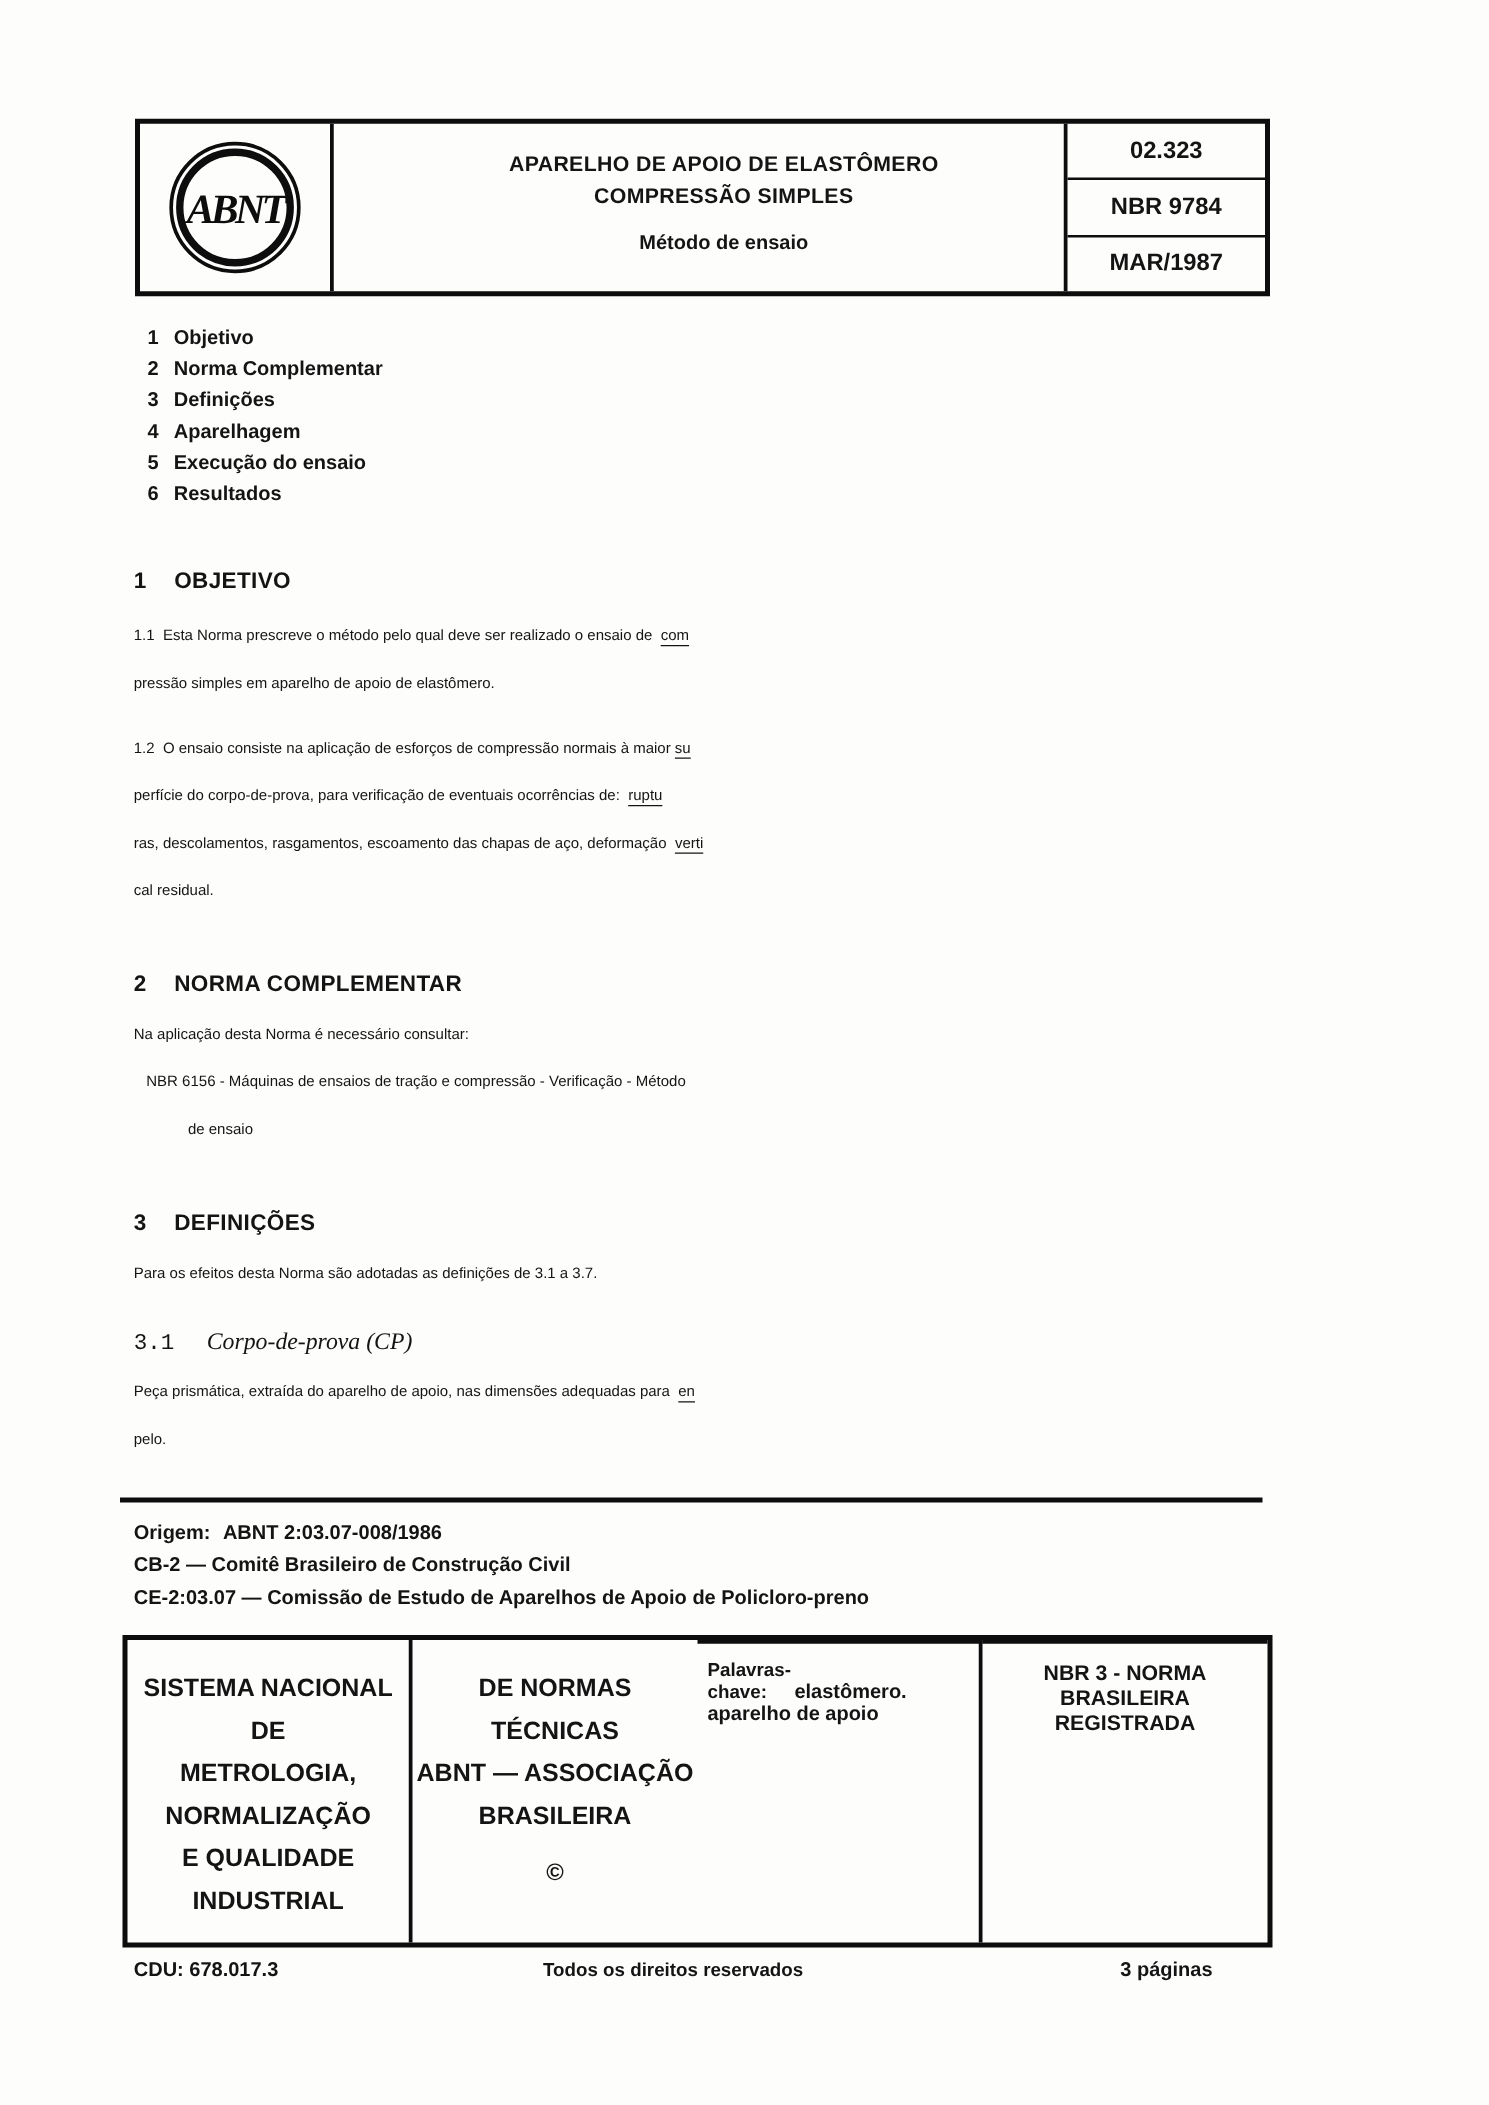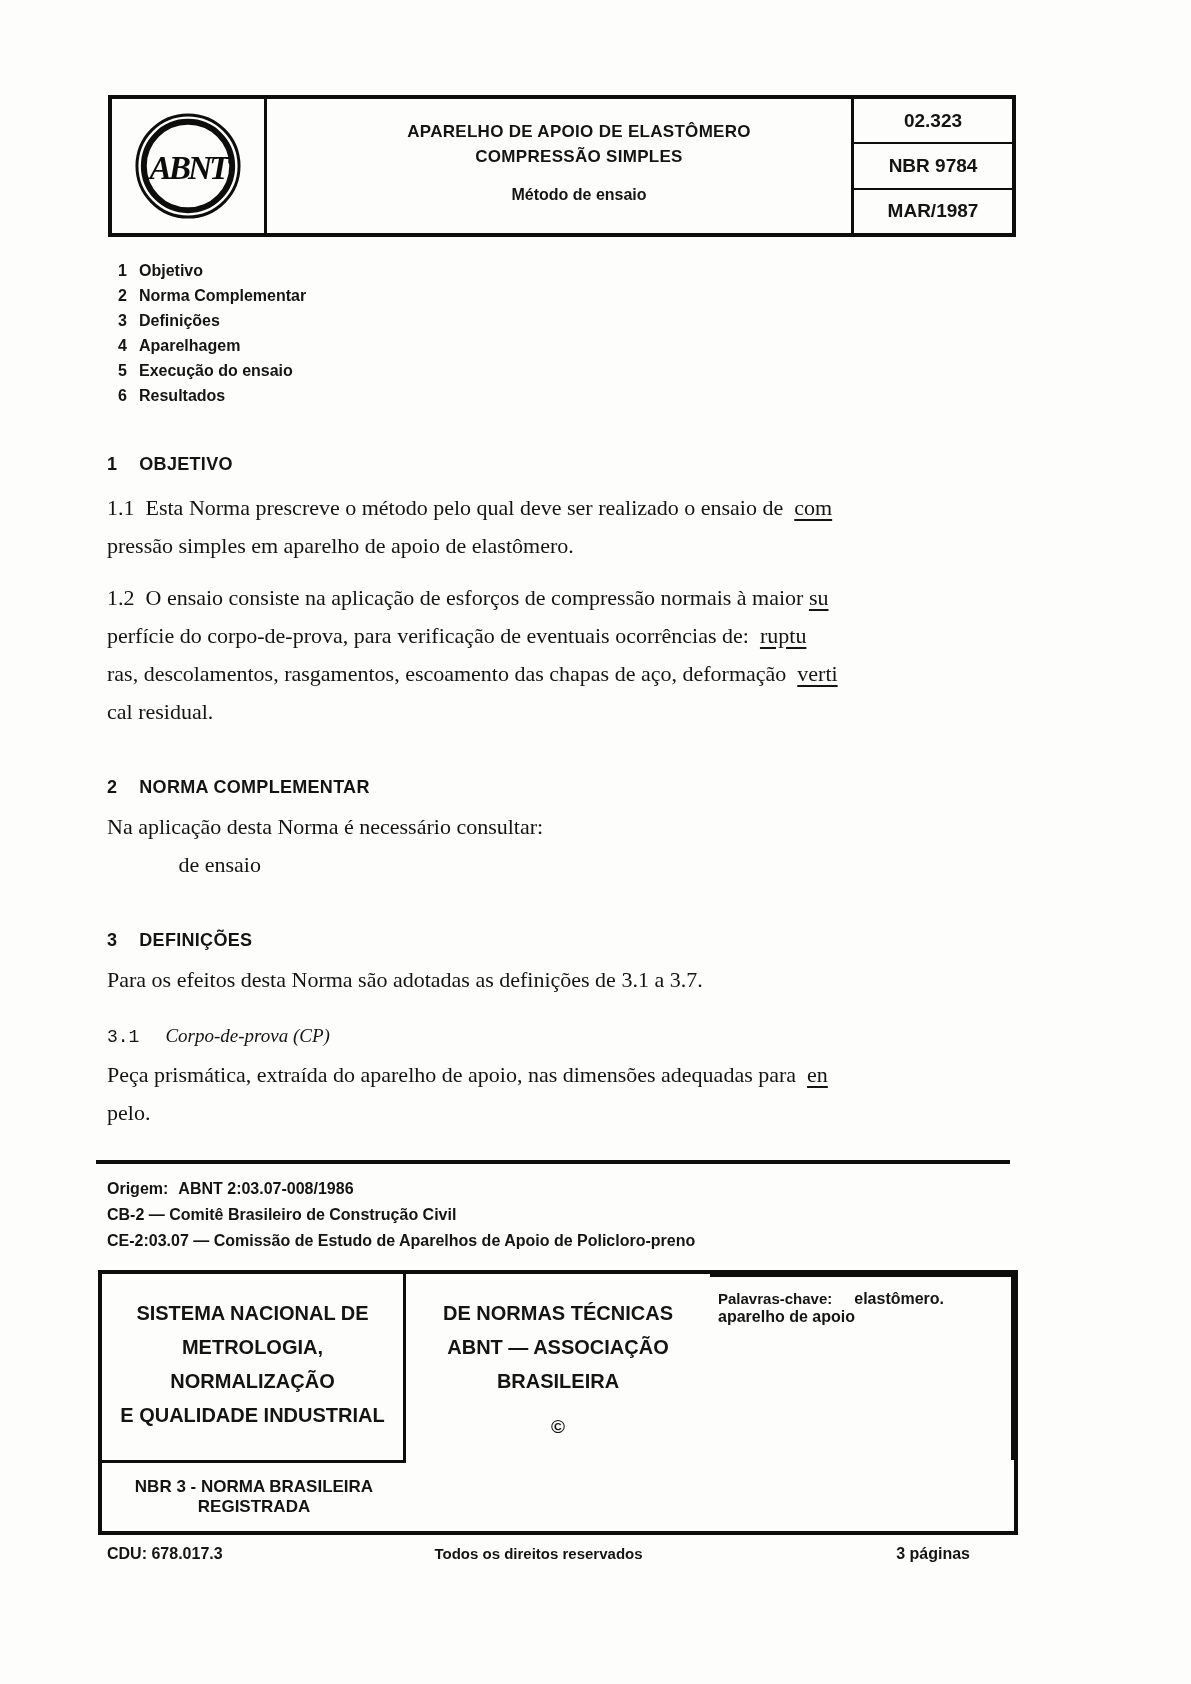--- a/index.html
+++ b/index.html
@@ -52,22 +52,22 @@
   .summary-title { font-size: 19px; font-weight: bold; letter-spacing: 0.3px; }
   .summary-list { margin-top: 12px; }
   .summary-item { display: flex; font-size: 16px; font-weight: bold; line-height: 25px; padding-left: 11px; }
   .summary-item .num { width: 21px; }
 
   .sec-heading { margin-top: 46px; font-size: 18px; font-weight: bold; letter-spacing: 0.3px; }
   .sec-heading .sec-num { display: inline-block; }
   .sec-heading .sec-title { margin-left: 22px; }
 
   .mline {
-    font-family: Liberation Serif, serif;
-    font-size: 22px;
+    font-family: Liberation Sans, sans-serif;
+    font-size: 12px;
     line-height: 38px;
     white-space: pre-wrap;
   }
   .und { text-decoration: underline; text-underline-offset: 4px; }
   .para { margin-top: 14px; }
   .para-tight { margin-top: 10px; }
 
   .def-term-line { margin-top: 18px; line-height: 38px; }
   .def-num {
     font-family: "Liberation Mono", "DejaVu Sans Mono", monospace;
@@ -91,21 +91,21 @@
   .origem-block { margin-top: 12px; font-weight: bold; font-size: 16px; line-height: 26px; }
   .origem-line .lbl { margin-right: 10px; }
 
   
   .footer-table {
     margin-top: 16px;
     margin-left: -9px;
     width: 912px;
     border: 4px solid #0d0d0d;
     display: grid;
-    grid-template-columns: 1fr 1fr 1fr;
+    grid-template-columns: 1fr 1fr 1fr 1fr;
   }
   .ft-cell { text-align: center; font-weight: bold; }
   .ft-main { padding-top: 22px; padding-bottom: 16px; font-size: 20px; line-height: 34px; min-height: 140px; }
   .ft-left-main  { border-right: 3px solid #0d0d0d; }
   .ft-copy { font-size: 19px; margin-top: 12px; }
   .ft-kw {
     border-top: 3px solid #0d0d0d;
     border-right: 3px solid #0d0d0d;
     text-align: left;
     padding: 13px 10px 13px 8px;
@@ -194,20 +194,21 @@
       <div class="mline"><span>1.2  O ensaio consiste na aplicação de esforços de compressão normais à maior </span><span class="und">su</span></div>
       <div class="mline"><span>perfície do corpo-de-prova, para verificação de eventuais ocorrências de:  </span><span class="und">ruptu</span></div>
       <div class="mline"><span>ras, descolamentos, rasgamentos, escoamento das chapas de aço, deformação  </span><span class="und">verti</span></div>
       <div class="mline"><span>cal residual.</span><span class="und"></span></div>
     </div>
 
     <div class="sec-heading"><span class="sec-num">2</span><span class="sec-title">NORMA COMPLEMENTAR</span></div>
 
     <div class="para-tight">
       <div class="mline">Na aplicação desta Norma é necessário consultar:</div>
+      <div class="mline">   NBR 6156 - Máquinas de ensaios de tração e compressão - Verificação - Método</div>
       <div class="mline">             de ensaio</div>
     </div>
 
     <div class="sec-heading"><span class="sec-num">3</span><span class="sec-title">DEFINIÇÕES</span></div>
 
     <div class="para-tight">
       <div class="mline">Para os efeitos desta Norma são adotadas as definições de 3.1 a 3.7.</div>
     </div>
 
     <div class="def-term-line"><span class="def-num">3.1</span><span class="def-term">Corpo-de-prova (CP)</span></div>

